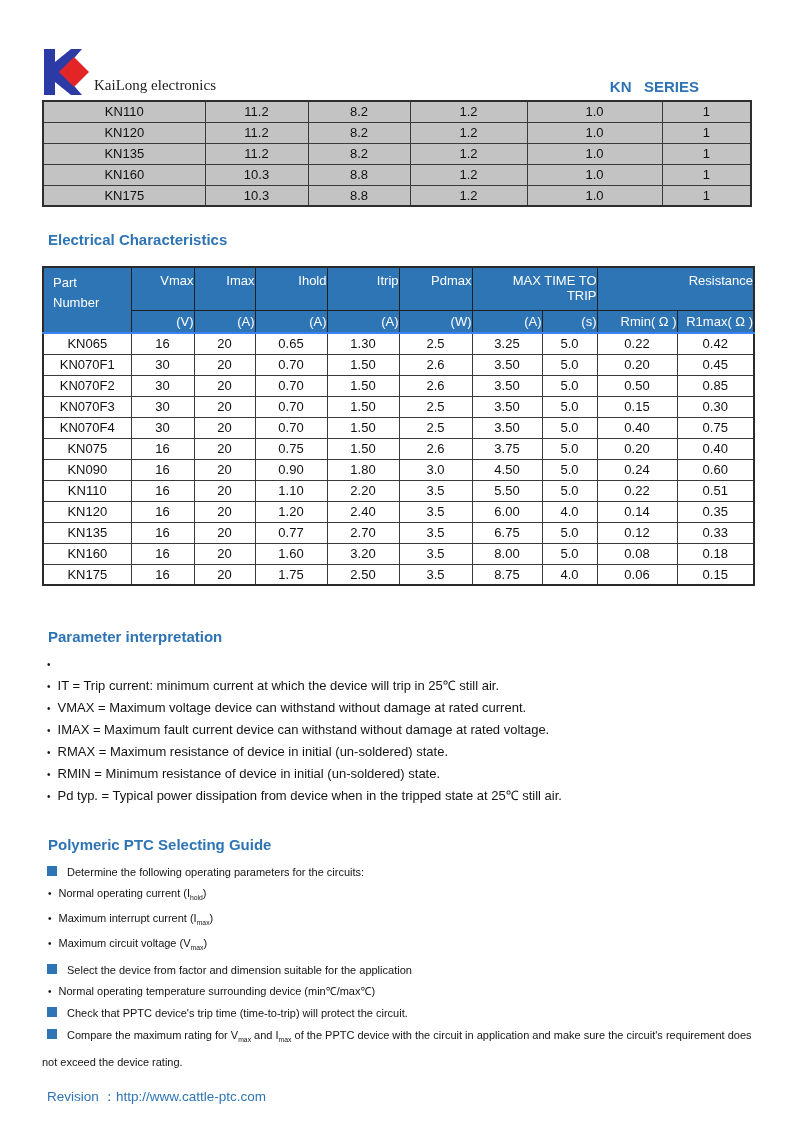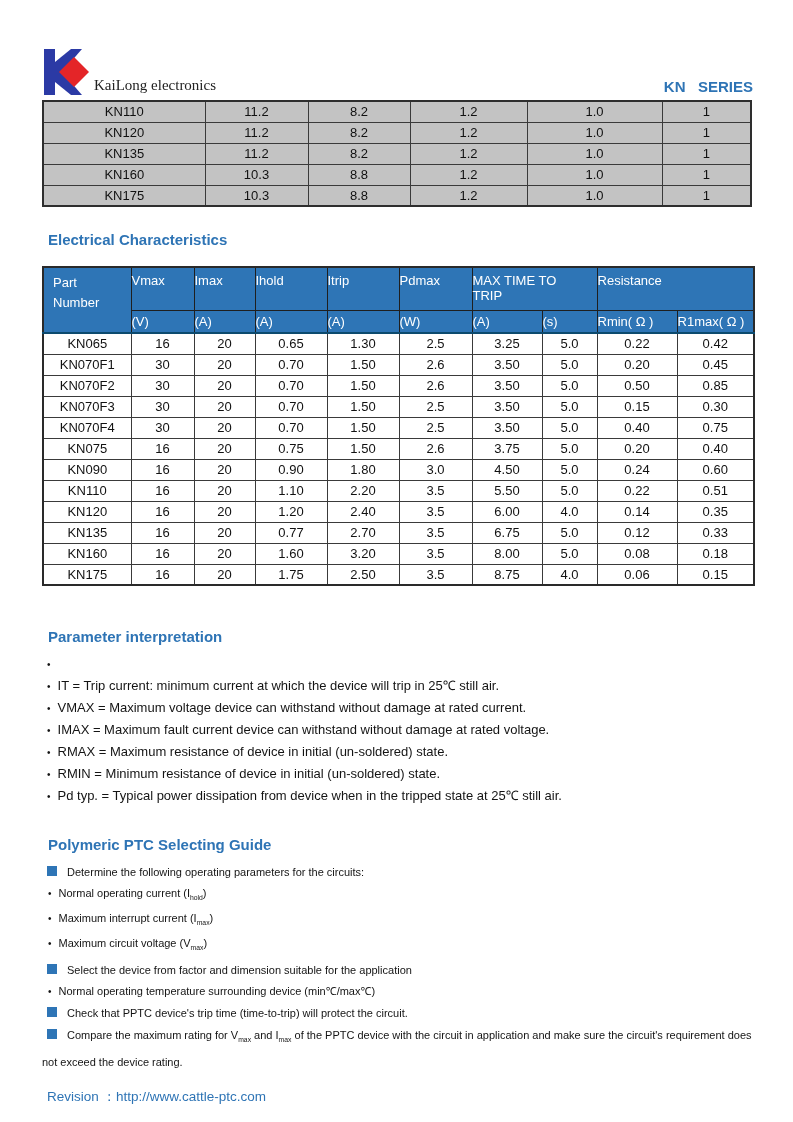--- a/index.html
+++ b/index.html
@@ -22,21 +22,21 @@
     font-family: "DejaVu Sans", sans-serif;
     font-size: 27px; font-weight: bold; font-style: italic;
     letter-spacing: 4px; color: #111; margin: 0 4px 2px 8px;
     white-space: nowrap;
   }
   .logo-en {
     font-family: "Liberation Serif", serif;
     font-size: 15px; color: #222; margin-bottom: 1px; white-space: nowrap;
   }
   .series-label {
-    margin-left: auto; margin-bottom: 0px;
+    margin-left: auto; margin-right: 54px; margin-bottom: 0px;
     color: #2E74B5; font-size: 15px; font-weight: bold; white-space: pre;
   }
 
   
   table { border-collapse: collapse; table-layout: fixed; }
   .top-table {
     width: 708px; font-size: 13px;
     border: 2px solid #2e2e2e;
   }
   .top-table td {
@@ -49,26 +49,26 @@
     color: #2E74B5; font-size: 15px; font-weight: bold; margin-left: 6px;
   }
   .title-electrical { margin-top: 24px; margin-bottom: 18px; }
 
   .elec-table {
     width: 711px; font-size: 13px;
     border: 2px solid #2a2a2a;
   }
   .elec-table thead th {
     background: #2E75B6; color: #ffffff; font-weight: normal;
-    border: 1px solid #1f1f1f; text-align: left;
+    border: 1px solid #1f1f1f; text-align: right;
   }
   .elec-table thead tr.hdr-row th { height: 43px; vertical-align: top; padding-top: 5px; }
   .elec-table thead th.pn-cell { text-align: left; padding-left: 9px; line-height: 20px; }
   .elec-table thead tr.units-row th { height: 23px; padding: 2px 0; }
-  .elec-table thead { border-bottom: 2px solid #0c4a6e; }
+  .elec-table thead { border-bottom: 2px solid #3b82f6; }
   .elec-table tbody td {
     background: #ffffff; border: 1px solid #3a3a3a;
     text-align: center; height: 21px; padding: 0 2px; color: #111;
   }
 
   
   .title-params { margin-top: 42px; margin-bottom: 9px; }
   .param-item {
     display: flex; align-items: baseline;
     font-size: 13px; line-height: 21px; color: #141414;

